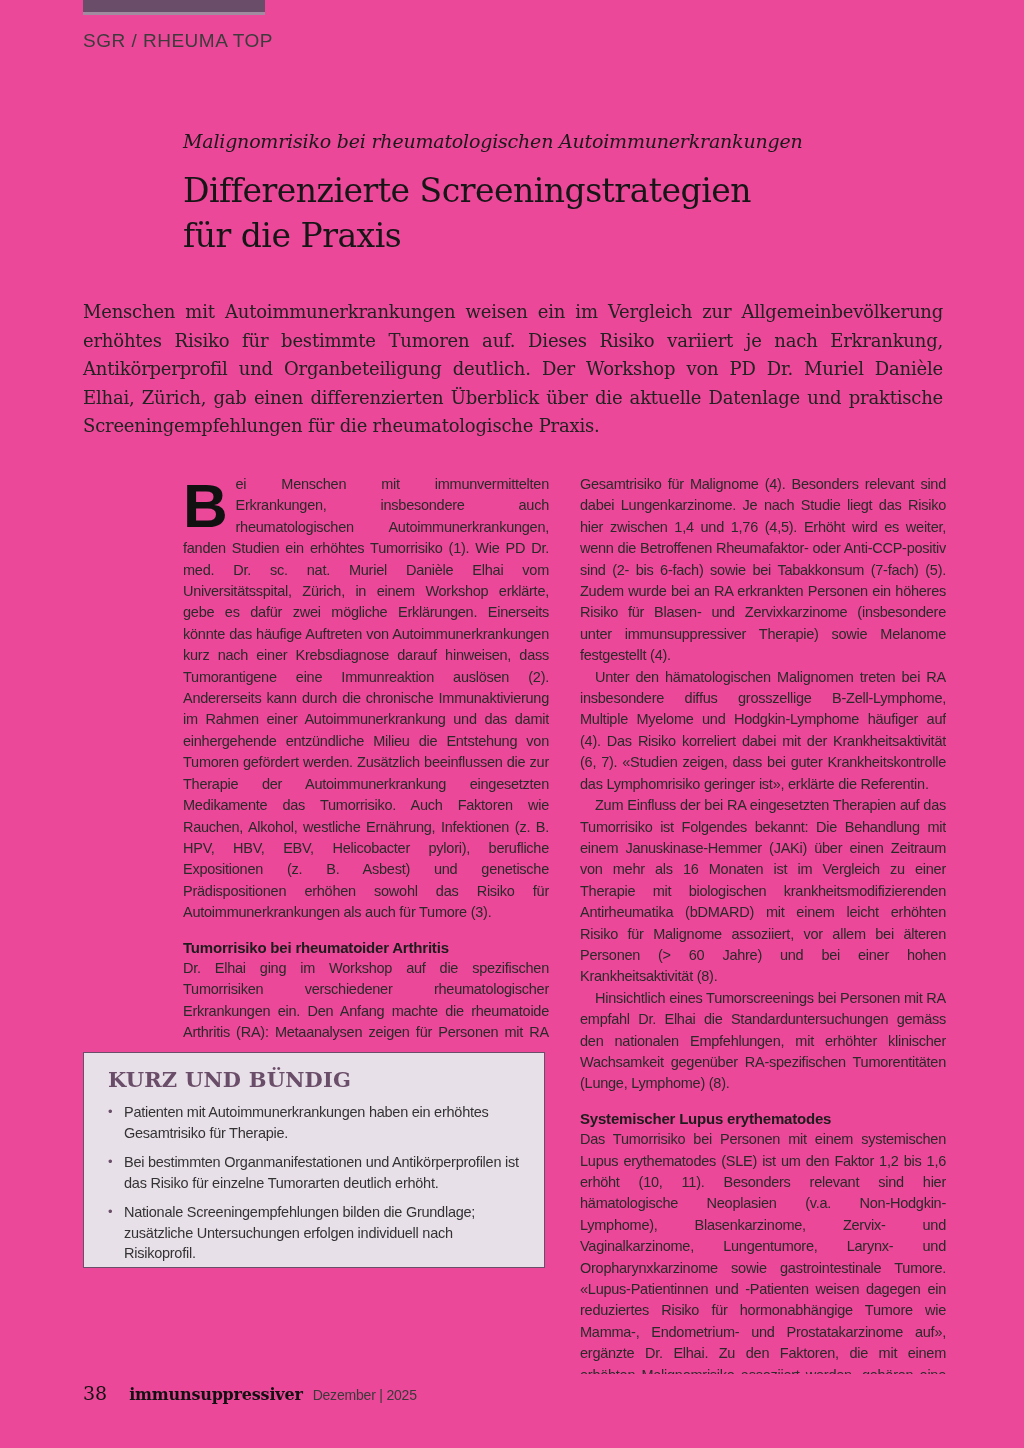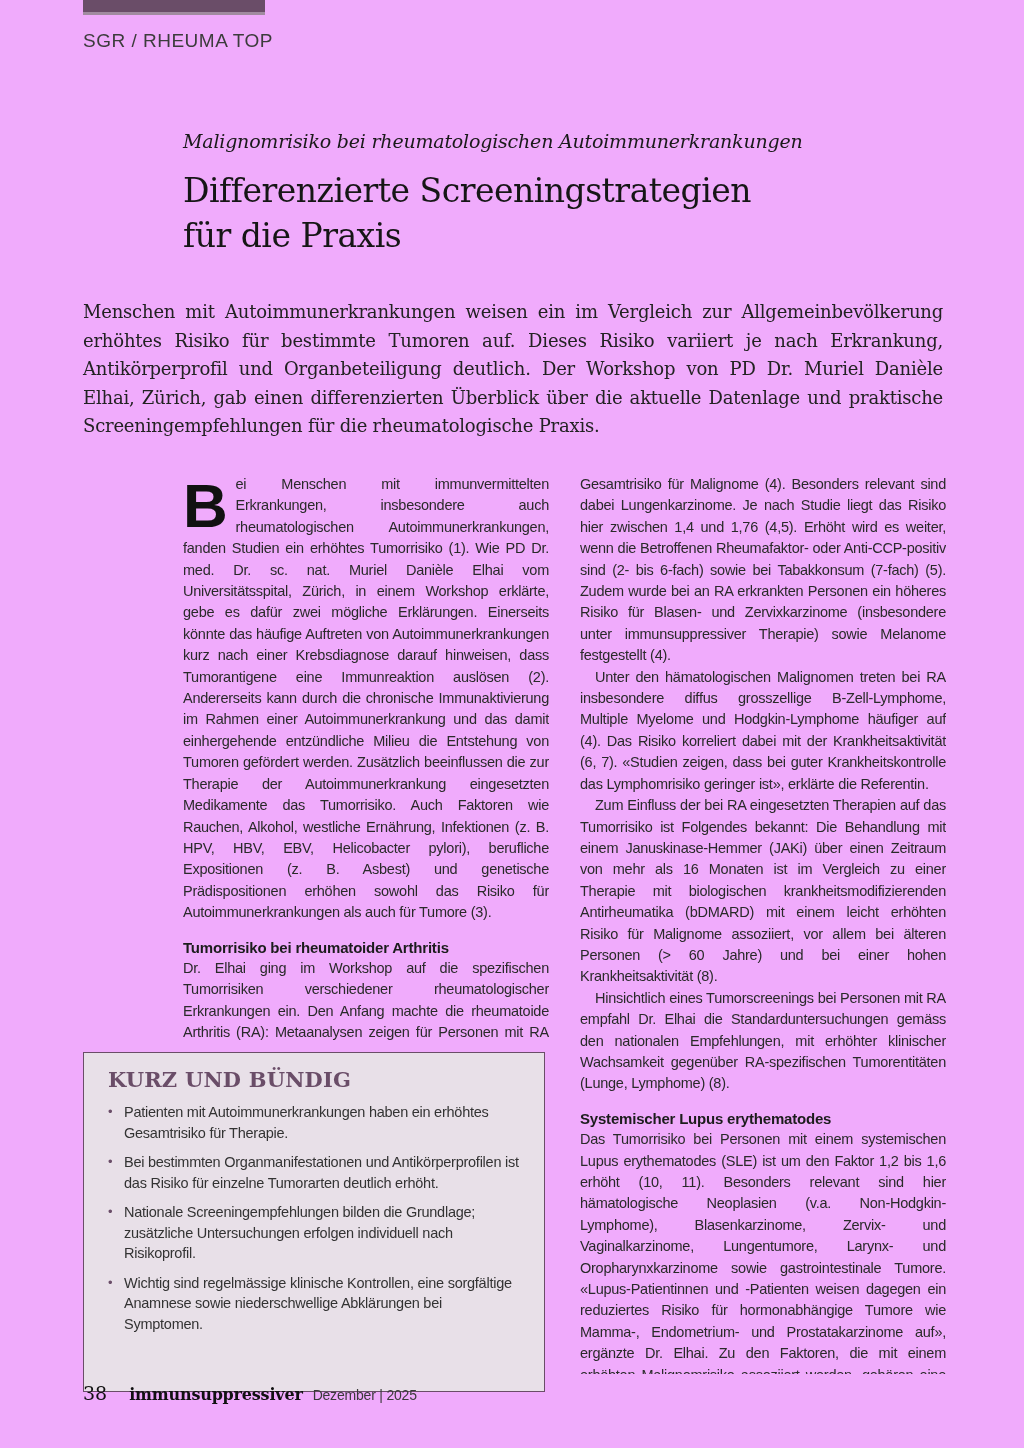--- a/index.html
+++ b/index.html
@@ -4,21 +4,21 @@
 <style>
   html, body {
     margin: 0;
     padding: 0;
     background: #ffffff;
   }
   .page {
     position: relative;
     width: 1024px;
     height: 1448px;
-    background: #f0abfc;
+    background: #ec4899;
     overflow: hidden;
     font-family: "Liberation Sans", sans-serif;
     color: #2e2e2e;
   }
 
   
   .topbar {
     position: absolute;
     left: 83px; top: 0;
     width: 182px; height: 12px;
@@ -104,21 +104,21 @@
     font-size: 62px;
     line-height: 52px;
     padding: 6px 8px 2px 0;
     color: #111111;
   }
 
   
   .summary-box {
     position: absolute;
     left: 83px; top: 1052px;
-    width: 462px; height: 340px;
+    width: 462px; height: 216px;
     box-sizing: border-box;
     background: #e8e0e8;
     border: 1px solid #6a4d68;
     padding: 14px 22px 10px 24px;
     overflow: hidden;
   }
   .summary-title {
     font-family: "DejaVu Serif", serif;
     font-weight: bold;
     font-size: 21px;

